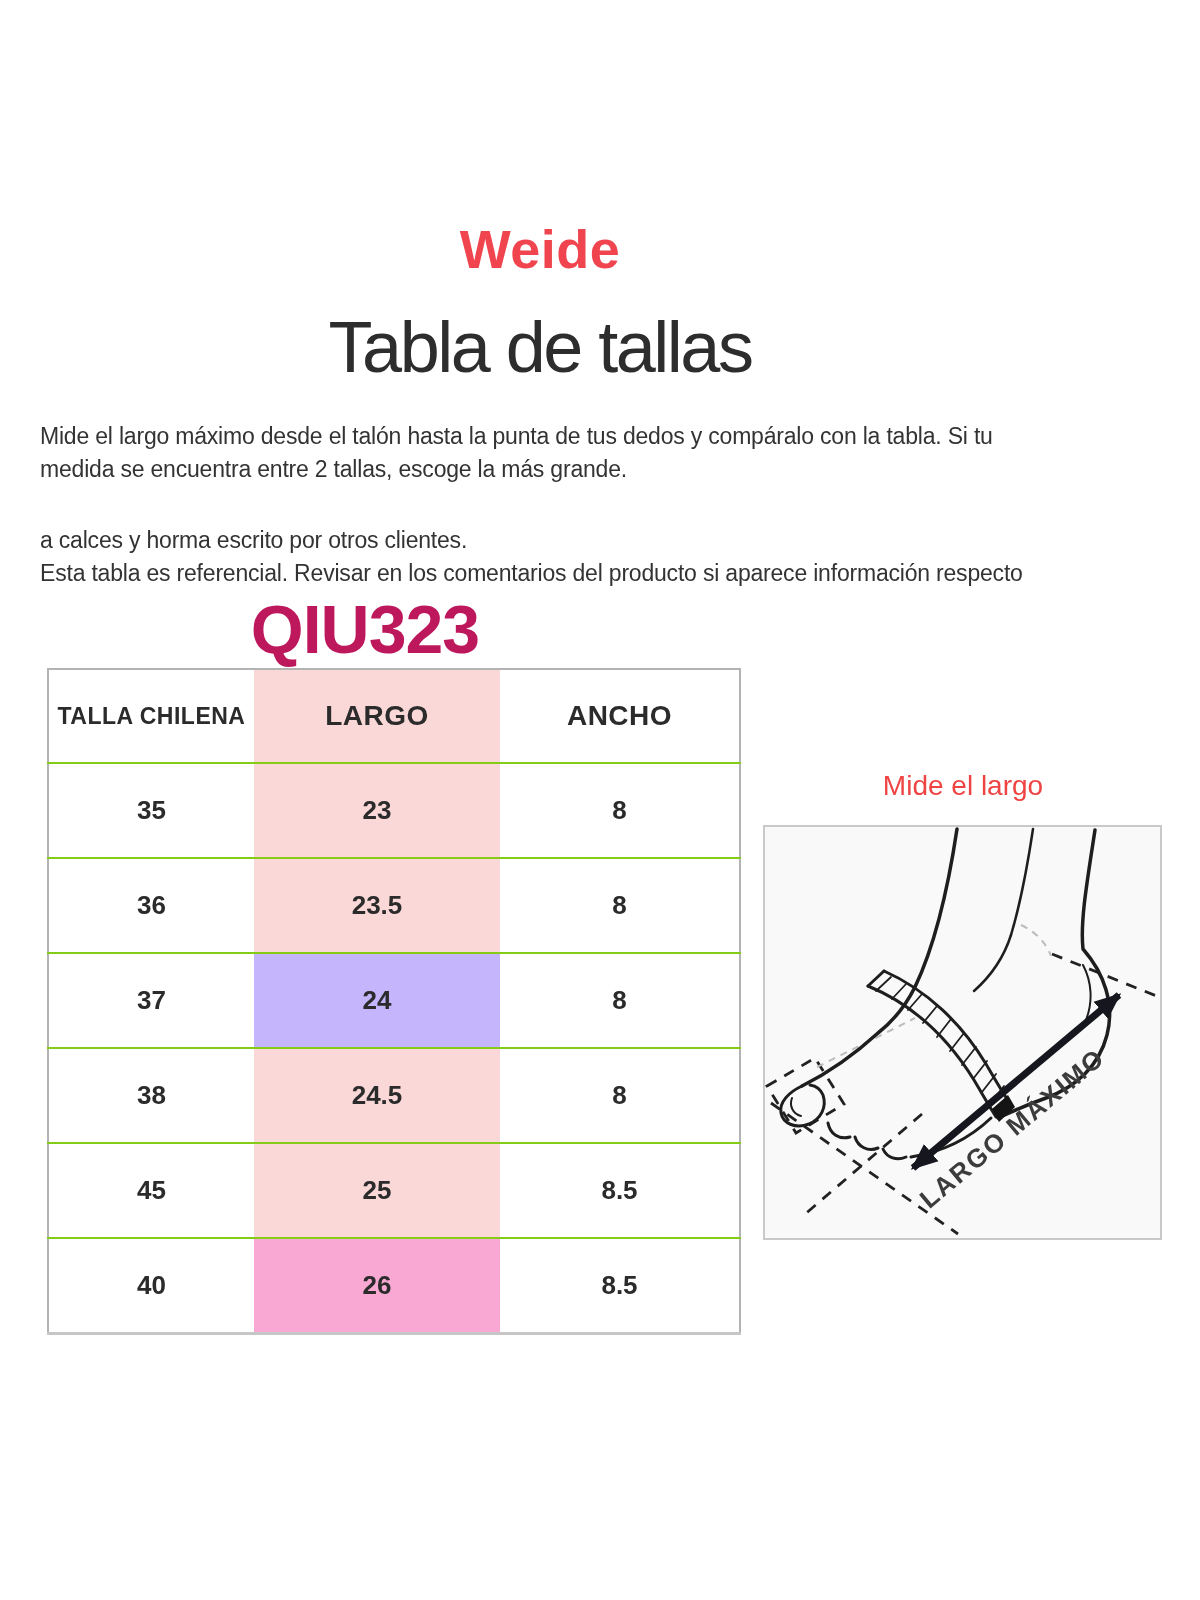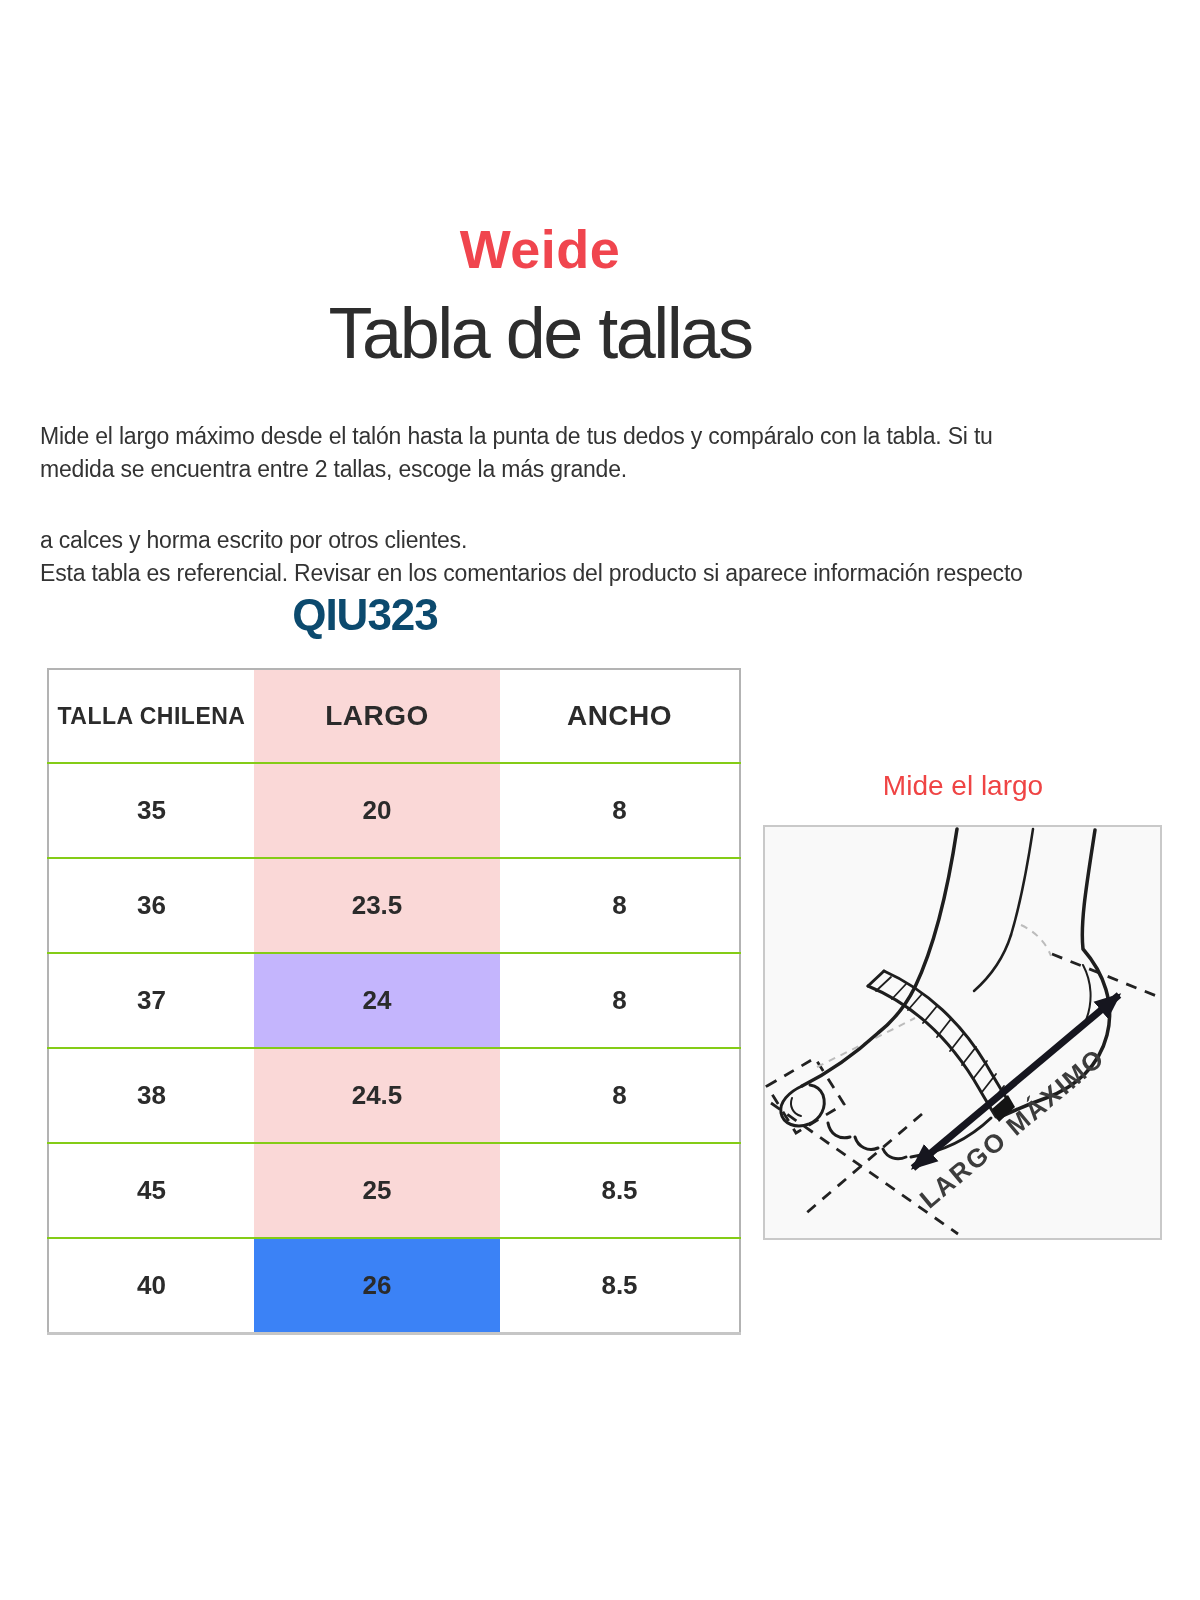--- a/index.html
+++ b/index.html
@@ -5,32 +5,32 @@
   html,body { margin:0; padding:0; background:#ffffff; }
   .page {
     position:relative; width:1200px; height:1600px; background:#ffffff;
     font-family:"Liberation Sans", sans-serif; color:#2f2f2f; overflow:hidden;padding-left:24px;
   }
   .brand-logo {
     position:absolute; top:218px; left:100px; width:880px; text-align:center;
     font-size:54px; font-weight:bold; letter-spacing:0.5px;
   }
   .page-title {
-    position:absolute; top:292px; left:100px; width:880px; text-align:center;
+    position:absolute; top:306px; left:100px; width:880px; text-align:center;
     font-size:72px; font-weight:400; letter-spacing:-2.5px; color:#2d2d2d;
   }
   .para {
     position:absolute; left:40px; width:1140px;
     font-size:23px; line-height:33px; letter-spacing:-0.2px; color:#333333;
   }
   .para-1 { top:420px; }
   .para-2 { top:524px; }
   .product-code {
     position:absolute; top:590px; left:20px; width:690px; text-align:center;
-    font-size:44px; font-weight:800; letter-spacing:-1px; color:#0c4a6e;
+    font-size:68px; font-weight:800; letter-spacing:-1px; color:#be185d;
   }
   .size-table {
     position:absolute; top:668px; left:47px; width:690px;
     border-collapse:collapse; table-layout:fixed;
     border:2px solid #b3b3b3; border-bottom:3px solid #c6c6c6;
   }
   .size-table tr { border-top:2px solid #84cc16; }
   .size-table tr:first-child { border-top:none; }
   .size-table th, .size-table td {
     text-align:center; vertical-align:middle; padding:0;
@@ -77,21 +77,21 @@
 
   <table class="size-table">
     <tbody>
         <tr class="head">
       <th class="col-1 hdr-small">TALLA CHILENA</th>
       <th class="col-2 hdr-big pink" style="background: rgb(250, 216, 215);">LARGO</th>
       <th class="col-3 hdr-big">ANCHO</th>
     </tr>
     <tr class="row">
       <td class="num">35</td>
-      <td class="num pink" style="background: rgb(250, 216, 215);">20</td>
+      <td class="num pink" style="background: rgb(250, 216, 215);">23</td>
       <td class="num">8</td>
     </tr>
     <tr class="row">
       <td class="num">36</td>
       <td class="num pink" style="background: rgb(250, 216, 215);">23.5</td>
       <td class="num">8</td>
     </tr>
     <tr class="row">
       <td class="num">37</td>
       <td class="num pink" style="background: #c4b5fd;">24</td>
@@ -102,21 +102,21 @@
       <td class="num pink" style="background: rgb(250, 216, 215);">24.5</td>
       <td class="num">8</td>
     </tr>
     <tr class="row">
       <td class="num">45</td>
       <td class="num pink" style="background: rgb(250, 216, 215);">25</td>
       <td class="num">8.5</td>
     </tr>
     <tr class="row">
       <td class="num">40</td>
-      <td class="num pink" style="background: #3b82f6;">26</td>
+      <td class="num pink" style="background: #f9a8d4;">26</td>
       <td class="num">8.5</td>
     </tr>
   </tbody>
     </table>
 
   <div class="figure-title">Mide el largo</div>
 
   <div class="figure-box">
     <svg width="395" height="411" viewBox="0 0 395 411">
       <defs>

